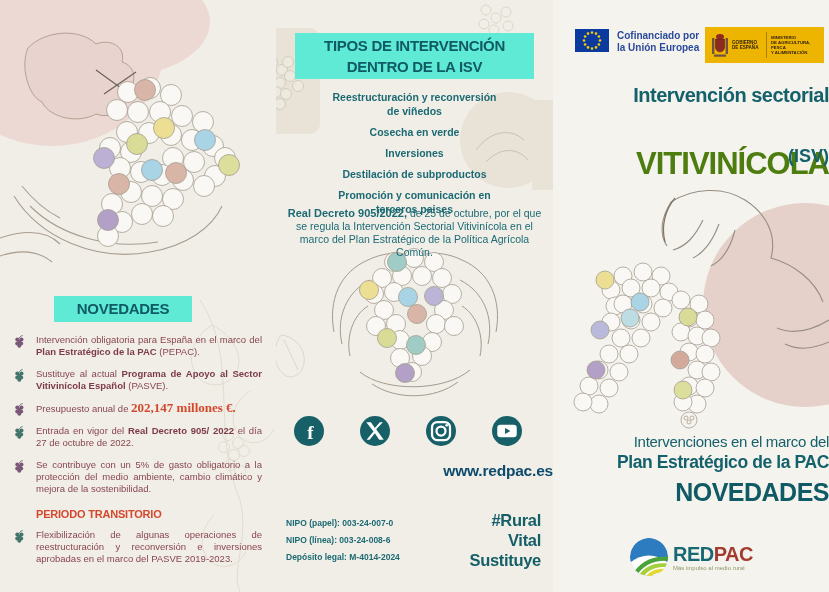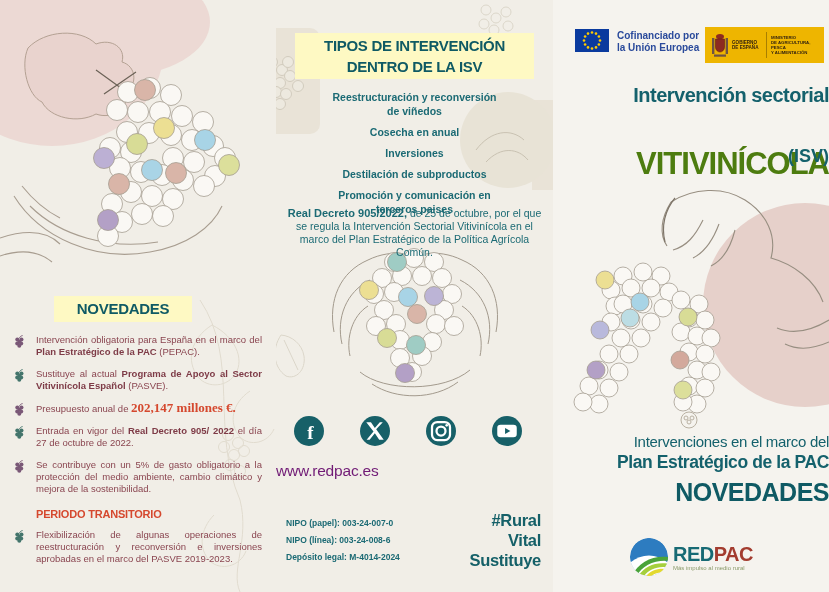--- a/index.html
+++ b/index.html
@@ -4,21 +4,21 @@
 <style>
   html,body{margin:0;padding:0;background:#d8d5cd;}
   #page{position:relative;width:829px;height:592px;overflow:hidden;
         background:#f1eee7;font-family:"Liberation Sans",sans-serif;}
   .panel{position:absolute;top:0;height:592px;}
   #panel-left{left:0;width:276px;}
   #panel-mid{left:276px;width:277px;}
   #panel-right{left:553px;width:276px;background:#f5f3ee;}
   svg.deco{position:absolute;left:0;top:0;pointer-events:none;}
 
-  .hdr-box{position:absolute;background:#fef9c3;text-align:center;
+  .hdr-box{position:absolute;background:#5eead4;text-align:center;
            color:#0f5a64;font-weight:bold;letter-spacing:-0.3px;}
   #novedades-box{left:54px;top:296px;width:138px;height:26px;
                  font-size:15px;line-height:26px;}
   #tipos-box{left:19px;top:33px;width:239px;height:46px;
              font-size:15px;line-height:21px;padding-top:2px;box-sizing:border-box;}
 
   
   #left-list{position:absolute;left:12px;top:334px;width:250px;}
   .l-item{position:relative;padding-left:24px;margin-bottom:10px;
           font-size:9.5px;line-height:12px;color:#8a4550;text-align:justify;}
@@ -31,22 +31,22 @@
 
   
   #interv-list{position:absolute;left:0;top:90px;width:277px;text-align:center;}
   .iv-item{max-width:178px;margin:0 auto 7px auto;color:#1b6a74;font-weight:bold;
            font-size:10.5px;line-height:14px;}
   #decree{position:absolute;left:11px;top:207px;width:255px;text-align:center;
           font-size:10.5px;line-height:13px;color:#1b6a74;}
   #decree b{font-size:11px;}
   .soc{position:absolute;top:416px;width:30px;height:30px;border-radius:50%;
        background:#176068;}
-  #website{position:absolute;left:0;top:462px;width:277px;text-align:left;
-           font-weight:normal;font-size:15.5px;color:#701a75;letter-spacing:-0.2px;}
+  #website{position:absolute;left:0;top:462px;width:277px;text-align:right;
+           font-weight:bold;font-size:15.5px;color:#0c4a6e;letter-spacing:-0.2px;}
   #legal{position:absolute;left:10px;top:515px;font-size:8.5px;line-height:17px;
          color:#1b6a74;font-weight:bold;}
   #hashtag{position:absolute;right:12px;top:510px;text-align:right;font-weight:bold;
            font-size:16.5px;line-height:20px;color:#156068;letter-spacing:-0.3px;}
 
   
   #eu-flag{position:absolute;left:22px;top:29px;width:34px;height:23px;}
   #eu-text{position:absolute;left:64px;top:30px;font-size:10px;line-height:11.5px;
            font-weight:bold;color:#2a4a9b;}
   #gov-block{position:absolute;left:152px;top:27px;width:119px;height:36px;
@@ -317,21 +317,21 @@
       </g>
     </svg>
 
     <div class="hdr-box" id="tipos-box">
       <div>TIPOS DE INTERVENCIÓN</div>
       <div>DENTRO DE LA ISV</div>
     </div>
 
     <div id="interv-list">
       <div class="iv-item">Reestructuración y reconversión de viñedos</div>
-      <div class="iv-item">Cosecha en anual</div>
+      <div class="iv-item">Cosecha en verde</div>
       <div class="iv-item">Inversiones</div>
       <div class="iv-item">Destilación de subproductos</div>
       <div class="iv-item">Promoción y comunicación en terceros paises</div>
     </div>
 
     <div id="decree">
       <b>Real Decreto 905/2022,</b><span> de 25 de octubre, por el que se regula la Intervención Sectorial Vitivinícola en el marco del Plan Estratégico de la Política Agrícola Común.</span>
     </div>
 
     <div class="soc" style="left:18px" title="Facebook">

